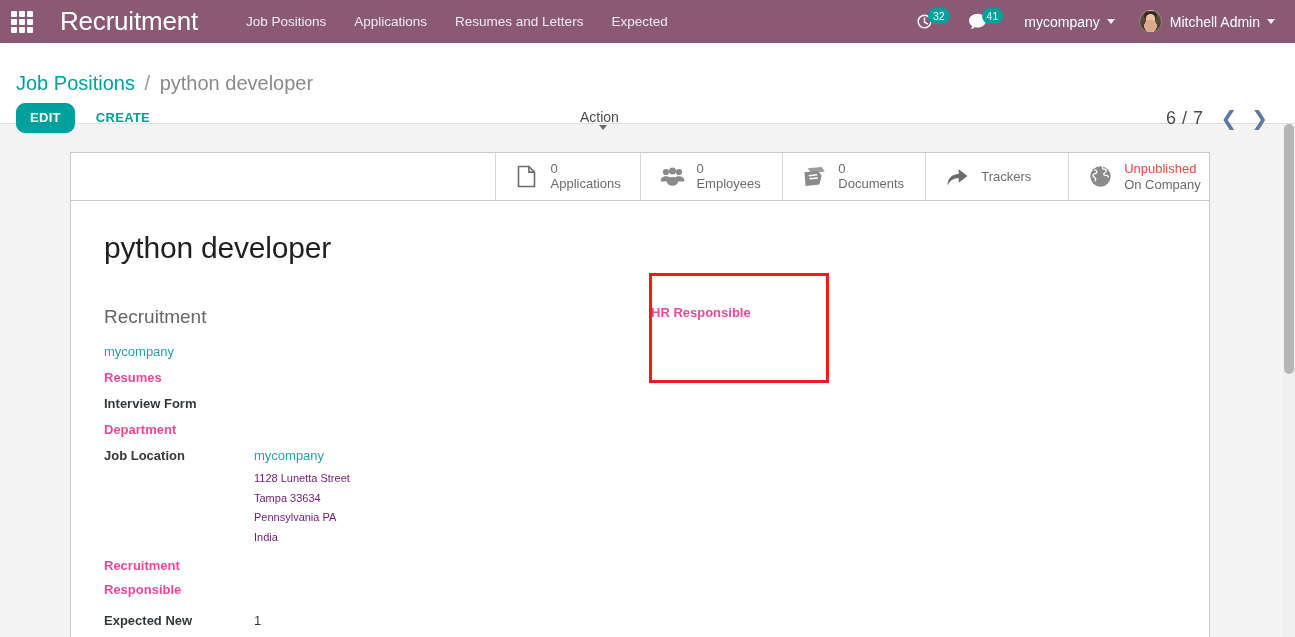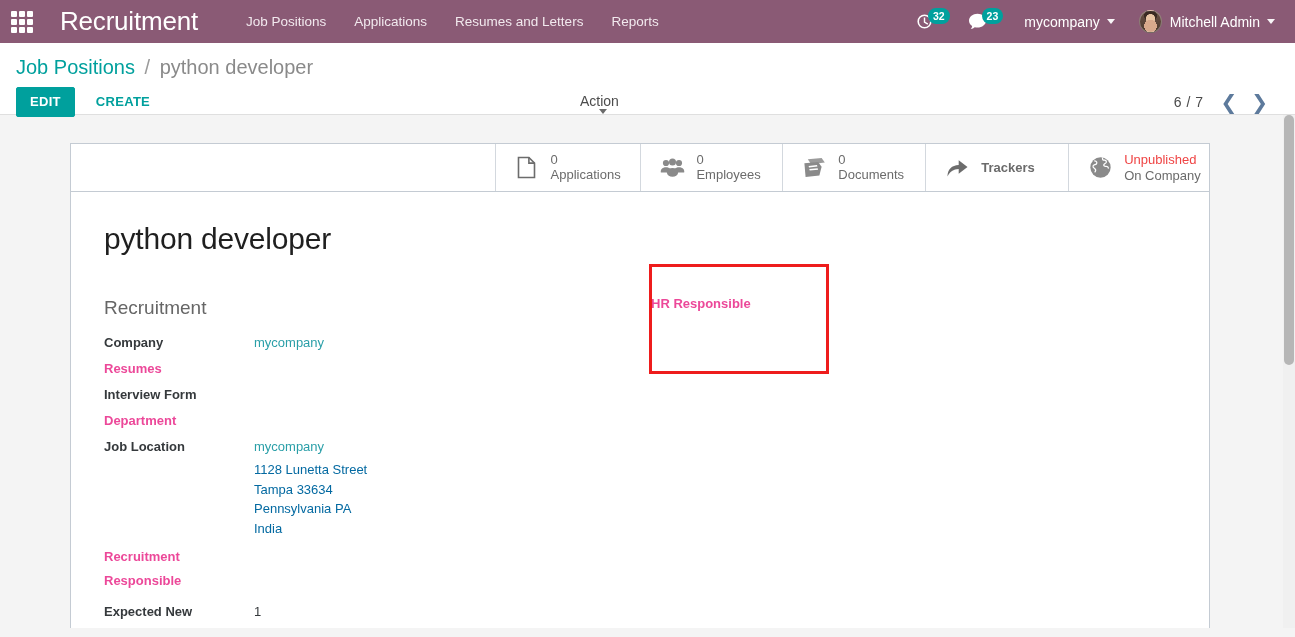--- a/index.html
+++ b/index.html
@@ -69,21 +69,21 @@
   }
   .badge-count {
     background: #00a09d;
     color: #fff;
     font-size: 10.5px;
     line-height: 1;
     padding: 3px 5px 3px 5px;
     border-radius: 9px;
     margin-left: -5px;
     margin-top: -11px;
-    font-weight: 700;
+    font-weight: 400;
     min-width: 19px;
     text-align: center;
   }
   .company-menu, .user-menu {
     display: flex; align-items: center;
     font-size: 14px;
     color: #ffffff;
     padding: 0 12px;
     height: 43px;
     cursor: pointer;
@@ -107,22 +107,22 @@
       radial-gradient(circle at 50% 22%, #3a2a22 0 32%, transparent 33%),
       linear-gradient(#6c5246, #4b382e);
     flex: none;
     border: 1px solid rgba(255,255,255,.3);
   }
 
   
   #control-panel {
     background: #ffffff;
     border-bottom: 1px solid #dfdfdf;
-    padding: 0 16px;
-    height: 72px;
+    padding: 16px 16px;
+    height: 81px;
     position: relative;
     z-index: 20;
   }
   #breadcrumb {
     padding-top: 11px;
     font-size: 20px;
     line-height: 26px;
     white-space: nowrap;
   }
   .bc-link { color: #00a09d; cursor: pointer; }
@@ -137,21 +137,21 @@
     height: 30px;
   }
   #edit-button {
     background: #00a09d;
     color: #ffffff;
     border: 1px solid #00a09d;
     font-size: 13px;
     font-weight: bold;
     letter-spacing: .3px;
     padding: 6px 13px;
-    border-radius: 2px;
+    border-radius: 9px;
     cursor: pointer;
     line-height: 1.2;
   }
   #create-button {
     color: #00a09d;
     background: transparent;
     border: 1px solid transparent;
     font-size: 13px;
     font-weight: bold;
     letter-spacing: .3px;
@@ -181,21 +181,21 @@
   }
   #pager {
     position: absolute;
     right: 4px;
     top: 0;
     display: flex;
     align-items: center;
     height: 30px;
   }
   #pager-value {
-    font-size: 14px;
+    font-size: 18px;
     color: #4a4a4a;
     letter-spacing: .5px;
     margin-right: 10px;
   }
   .pager-arrow {
     color: #5d7a9c;
     font-size: 20px;
     line-height: 1;
     padding: 0 7px;
     cursor: pointer;
@@ -262,21 +262,21 @@
   .stat-label {
     font-size: 13px;
     color: #6b6b6b;
     line-height: 16px;
     white-space: nowrap;
   }
   .stat-label.warn { color: #ef4444; }
   #stat-applications { width: 146px; }
   #stat-employees { width: 142px; }
   #stat-documents { width: 143px; }
-  #stat-trackers { width: 143px; font-weight: bold; }
+  #stat-trackers { width: 143px; }
   #stat-website { width: 140px; }
 
   
   #form-area { padding: 28px 33px 30px 33px; position: relative; }
   #record-title {
     font-size: 30px;
     font-weight: 400;
     color: #1f1f1f;
     line-height: 38px;
     margin: 0 0 38px 0;
@@ -313,22 +313,22 @@
   .field-value {
     font-size: 13px;
     color: #35393c;
     line-height: 24px;
   }
   .field-value.link {
     color: #2a9fa8;
     cursor: pointer;
   }
   .addr-line {
-    font-size: 13px;
-    color: #0369a1;
+    font-size: 11px;
+    color: #701a75;
     line-height: 19.5px;
     cursor: pointer;
   }
 
   
   #offer-col {
     position: absolute;
     left: 580px;
     top: 100px;
     width: 180px;
@@ -376,38 +376,38 @@
         <i></i>
     </span>
   </div>
 
   <div id="brand">Recruitment</div>
 
   <nav class="nav-menu">
     <div class="nav-menu-item">Job Positions</div>
     <div class="nav-menu-item">Applications</div>
     <div class="nav-menu-item">Resumes and Letters</div>
-    <div class="nav-menu-item">Reports</div>
+    <div class="nav-menu-item">Expected</div>
   </nav>
 
   <div id="nav-right">
 
     <div class="sys-icon-wrap">
       <svg width="17" height="17" viewBox="0 0 24 24">
         <path d="M12 2a10 10 0 1 0 0 20 10 10 0 0 0 0-20zm0 2.2a7.8 7.8 0 1 1 0 15.6 7.8 7.8 0 0 1 0-15.6z" fill="#ffffff"></path>
         <path d="M11 6.3h2v6.1l4.2 2.5-1 1.7-5.2-3.1z" fill="#ffffff"></path>
       </svg>
       <span class="badge-count">32</span>
     </div>
 
     <div class="sys-icon-wrap">
       <svg width="19" height="17" viewBox="0 0 24 22">
         <path d="M12 1C5.9 1 1 5 1 9.9c0 2.8 1.6 5.3 4.1 6.9-.2 1.5-.9 2.9-1.9 4 2.2-.4 4-1.4 5.3-2.5 1.1.3 2.3.5 3.5.5 6.1 0 11-4 11-8.9S18.1 1 12 1z" fill="#ffffff"></path>
       </svg>
-      <span class="badge-count">23</span>
+      <span class="badge-count">41</span>
     </div>
 
     <div class="company-menu">
       <span>mycompany</span>
       <span class="caret-down"></span>
     </div>
 
     <div class="user-menu">
       <span id="avatar"></span>
       <span>Mitchell Admin</span>
@@ -525,21 +525,20 @@
     <div id="form-area">
 
       <h1 id="record-title">python developer</h1>
 
       <div id="form-columns">
 
         <div class="form-col">
           <div class="group-title">Recruitment</div>
 
           <div class="field-row">
-            <span class="field-label">Company</span>
             <span class="field-value link">mycompany</span>
           </div>
 
           <div class="field-row">
             <span class="field-label muted">Resumes</span>
             <span class="field-value"></span>
           </div>
 
           <div class="field-row">
             <span class="field-label">Interview Form</span>

